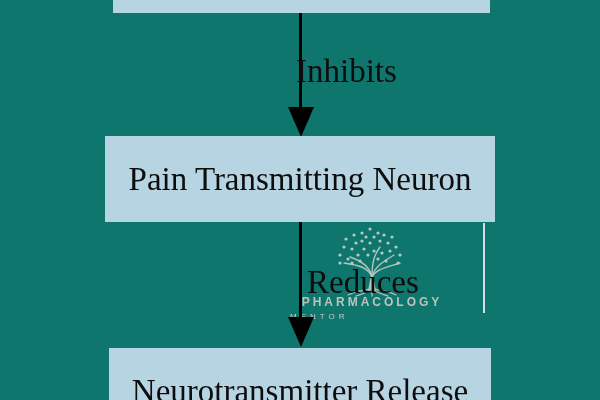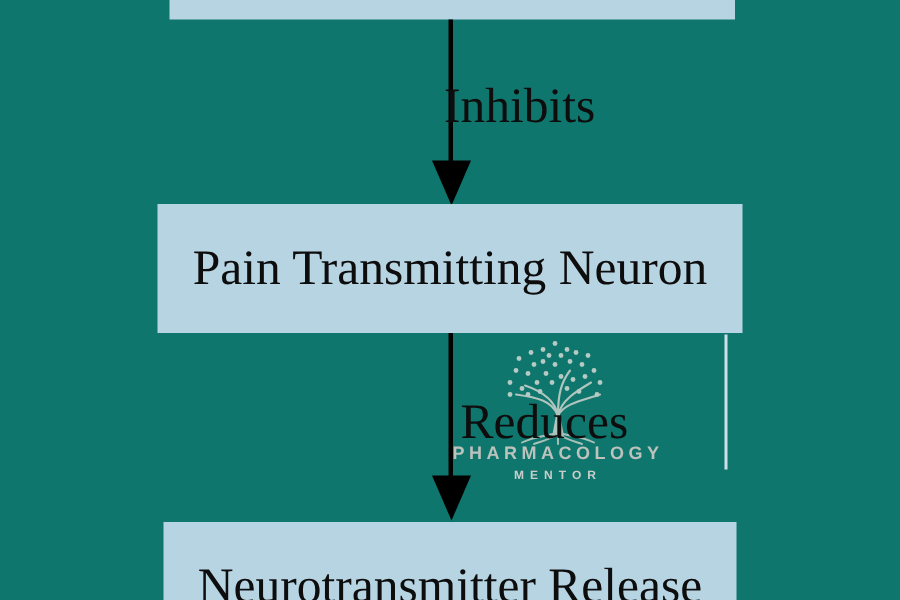--- a/index.html
+++ b/index.html
@@ -68,24 +68,24 @@
     font-size:12px;
     font-weight:bold;
     letter-spacing:3px;
     color:#bcc2bc;
     white-space:nowrap;
   }
   .wm-line2{
     position:absolute;
     left:0;top:89px;
     width:164px;
-    text-align:center;
+    text-align:left;
     font-family:"Liberation Sans", sans-serif;
     font-size:8px;
-    font-weight:bold;
+    font-weight:normal;
     letter-spacing:4px;
     color:#c9cec9;
     white-space:nowrap;
   }
   .stray-line{
     position:absolute;
     left:483px;top:223px;
     width:2px;height:90px;
     background:#cfdfe9;
   }

